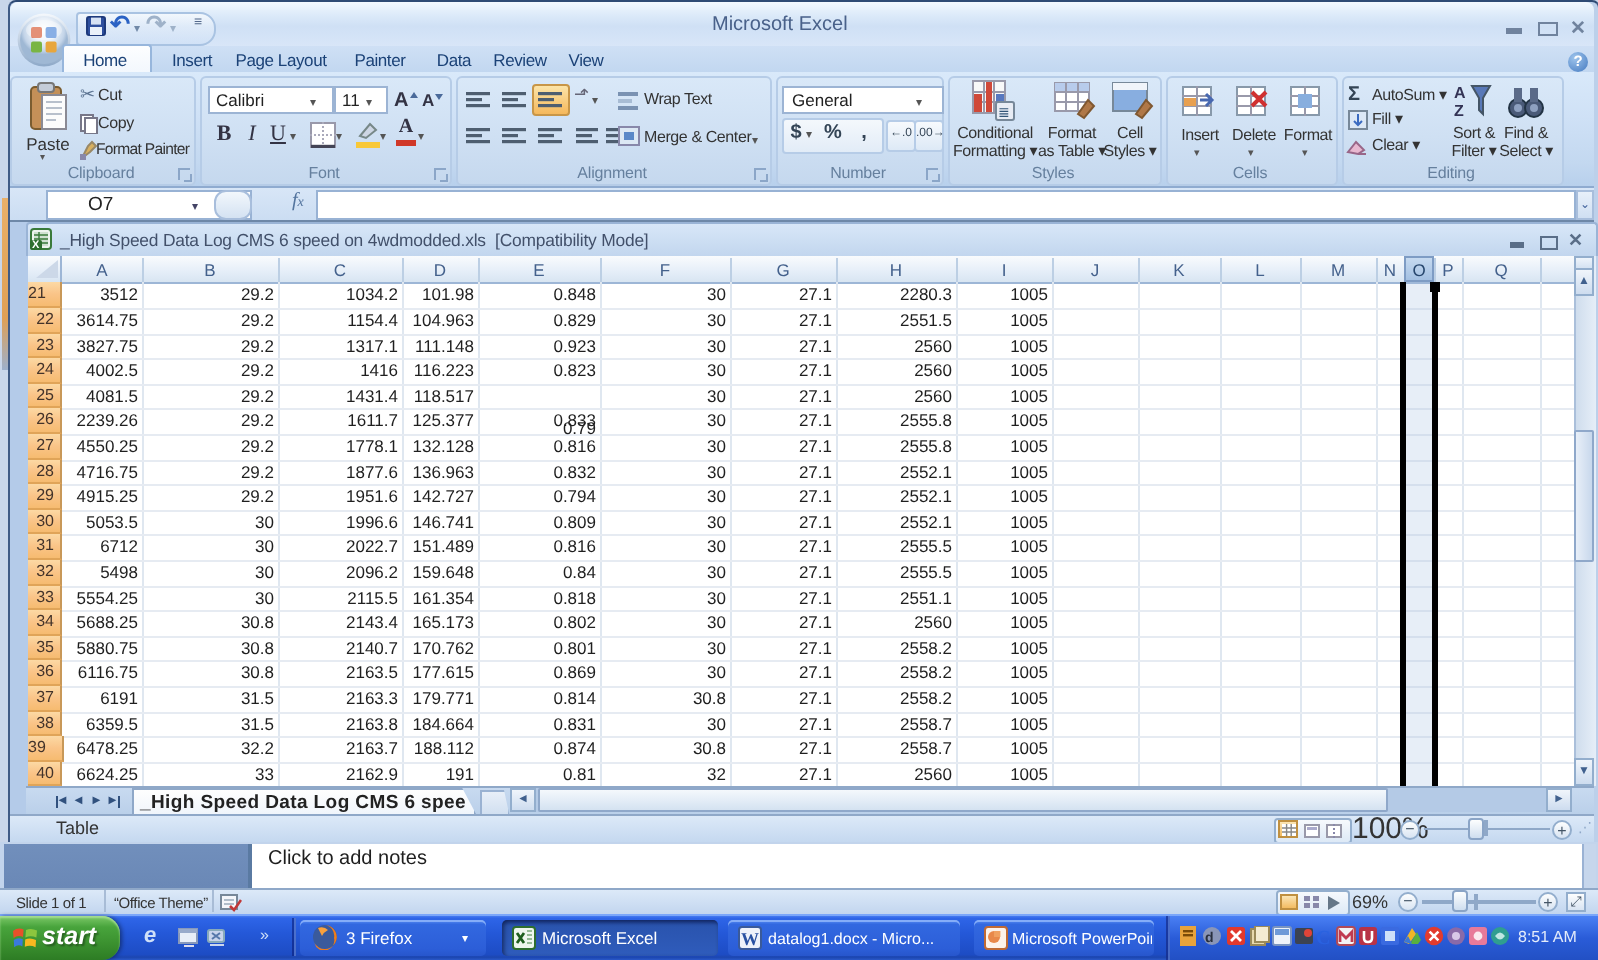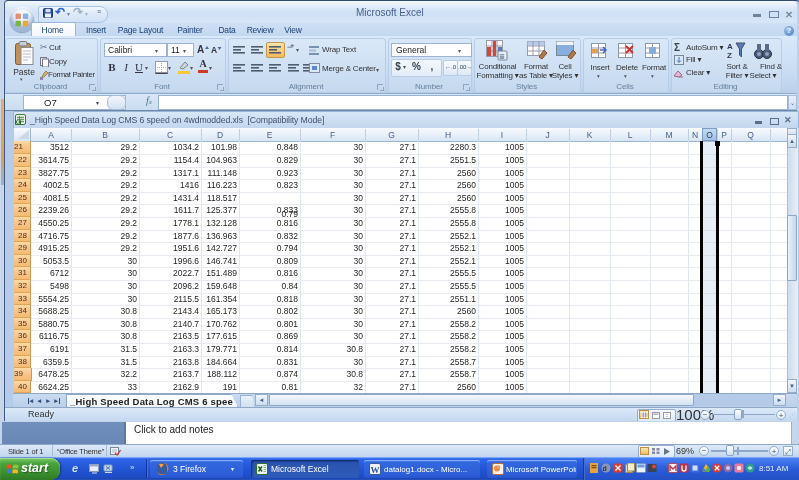--- a/index.html
+++ b/index.html
@@ -274,21 +274,21 @@
 <div style="position:absolute;left:718px;top:63px;width:38px;height:8px;text-align:center;font-size:8px;letter-spacing:-0.2px;color:#333;line-height:8px;">Sort &amp;</div>
 <div style="position:absolute;left:718px;top:71.5px;width:38px;height:8px;text-align:center;font-size:8px;letter-spacing:-0.2px;color:#333;line-height:8px;">Filter ▾</div>
 <svg style="position:absolute;left:753px;top:42px" width="20" height="19">
     <circle cx="6" cy="12" r="4.5" fill="#4a5a78" stroke="#234"></circle>
     <circle cx="14" cy="12" r="4.5" fill="#4a5a78" stroke="#234"></circle>
     <rect x="4" y="2" width="4" height="7" fill="#5a6a88"></rect>
     <rect x="12" y="2" width="4" height="7" fill="#5a6a88"></rect>
     <circle cx="6" cy="12" r="2" fill="#8ea0c0"></circle>
     <circle cx="14" cy="12" r="2" fill="#8ea0c0"></circle>
   </svg>
-<div style="position:absolute;left:744px;top:63px;width:38px;height:8px;text-align:right;font-size:8px;letter-spacing:-0.2px;color:#333;line-height:8px;">Find &amp;</div>
+<div style="position:absolute;left:744px;top:63px;width:38px;height:8px;text-align:center;font-size:8px;letter-spacing:-0.2px;color:#333;line-height:8px;">Find &amp;</div>
 <div style="position:absolute;left:744px;top:71.5px;width:38px;height:8px;text-align:center;font-size:8px;letter-spacing:-0.2px;color:#333;line-height:8px;">Select ▾</div>
 <div style="position:absolute;left:784px;top:25.5px;width:10px;height:10px;border-radius:50%;background:radial-gradient(circle at 35% 30%,#9ec4ec,#447ac0);color:#fff;font-size:7.5px;font-weight:700;text-align:center;line-height:10px;">?</div>
 <div style="position:absolute;left:5px;top:94px;width:792px;height:16px;background:linear-gradient(180deg,#d8e6f7,#cbddf2);"></div>
 <div style="position:absolute;left:23px;top:95px;width:81px;height:13px;background:#fff;border:1px solid #98b2d4;font-size:9.5px;line-height:13px;color:#222;padding-left:20px;">O7</div>
 <div style="position:absolute;left:96px;top:99px;width:8px;height:6px;font-size:6px;color:#446;">▾</div>
 <div style="position:absolute;left:107px;top:95px;width:17px;height:13px;background:linear-gradient(180deg,#f2f7fc,#d4e2f2);border:1px solid #a8bedc;border-radius:6px;"></div>
 <div style="position:absolute;left:146px;top:95px;width:14px;height:13px;font-size:10px;font-style:italic;color:#53749e;font-family:'Liberation Serif',serif;">f<span style="font-size:7px">x</span></div>
 <div style="position:absolute;left:158px;top:95px;width:628px;height:13px;background:#fff;border:1px solid #98b2d4;"></div>
 <div style="position:absolute;left:788px;top:95px;width:9px;height:15px;background:linear-gradient(#e8f0fa,#cfdff2);border:1px solid #a8bedc;box-sizing:border-box;font-size:6px;color:#46669e;text-align:center;line-height:14px;">⌄</div>
 <div style="position:absolute;left:5px;top:110px;width:792px;height:311px;background:#b4cbe9;border-top:1px solid #6e88a8;"></div>
@@ -604,21 +604,21 @@
 <div style="position:absolute;left:53px;top:396px;width:8px;height:9px;font-size:6.5px;color:#31517e;line-height:9px;">►</div>
 <div style="position:absolute;left:27.5px;top:397.5px;width:1px;height:6px;background:#31517e;"></div>
 <div style="position:absolute;left:58.5px;top:397.5px;width:1px;height:6px;background:#31517e;"></div>
 <div style="position:absolute;left:66px;top:394px;width:172px;height:13px;background:linear-gradient(180deg,#fefefe,#f0f5fb);border:1px solid #8fa8c8;border-bottom:none;clip-path:polygon(0 0,96% 0,100% 100%,0 100%);font-size:9.5px;letter-spacing:0.2px;font-weight:700;color:#222;line-height:13px;padding-left:3px;white-space:nowrap;overflow:hidden;box-sizing:border-box;">_High Speed Data Log CMS 6 spee</div>
 <div style="position:absolute;left:240px;top:395px;width:13px;height:12px;background:linear-gradient(180deg,#e8eff8,#cfdef0);border:1px solid #9ab2d2;clip-path:polygon(0 0,80% 0,100% 100%,0 100%);"></div>
 <div style="position:absolute;left:255px;top:394.4px;width:531px;height:12px;background:#b4cae6;"></div>
 <div style="position:absolute;left:255px;top:394.4px;width:13px;height:12px;background:linear-gradient(180deg,#f0f5fb,#cddcef);border:1px solid #93aecd;box-sizing:border-box;text-align:center;font-size:6px;color:#41618e;line-height:11px;">◄</div>
 <div style="position:absolute;left:269px;top:394.4px;width:425px;height:12px;background:linear-gradient(180deg,#f4f8fc,#d4e2f1);border:1px solid #8fa8ca;box-sizing:border-box;border-radius:1px;"></div>
 <div style="position:absolute;left:773px;top:394.4px;width:13px;height:12px;background:linear-gradient(180deg,#f0f5fb,#cddcef);border:1px solid #93aecd;box-sizing:border-box;text-align:center;font-size:6px;color:#41618e;line-height:11px;">►</div>
 <div style="position:absolute;left:5px;top:407px;width:792px;height:13.6px;background:linear-gradient(180deg,#dce9f8,#c3d7ef);border-top:1px solid #8fa8c8;"></div>
-<div style="position:absolute;left:28px;top:409px;width:60px;height:10px;font-size:9px;color:#333;line-height:10px;">Ready</div>
+<div style="position:absolute;left:28px;top:409px;width:60px;height:10px;font-size:9px;color:#333;line-height:10px;">Table</div>
 <div style="position:absolute;left:637px;top:408.6px;width:37px;height:11.5px;background:linear-gradient(#f6f9fd,#dde9f6);border:1px solid #93aecd;border-radius:2px;"></div>
 <div style="position:absolute;left:639px;top:410px;width:10px;height:9px;background:linear-gradient(#fbe5b4,#f3bc62);border:1px solid #c09040;box-sizing:border-box;"></div>
 <svg style="position:absolute;left:640.5px;top:411.5px" width="7" height="6">
     <rect width="7" height="6" fill="#fff"></rect>
     <path d="M0 2 H7 M0 4 H7 M2.3 0 V6 M4.6 0 V6" stroke="#888" stroke-width="0.7"></path>
   </svg>
 <svg style="position:absolute;left:652px;top:411.5px" width="8" height="7">
     <rect x="0.5" y="0.5" width="7" height="6" fill="#fff" stroke="#99a"></rect>
     <rect x="1.5" y="1.5" width="5" height="1.5" fill="#aac"></rect>
   </svg>

